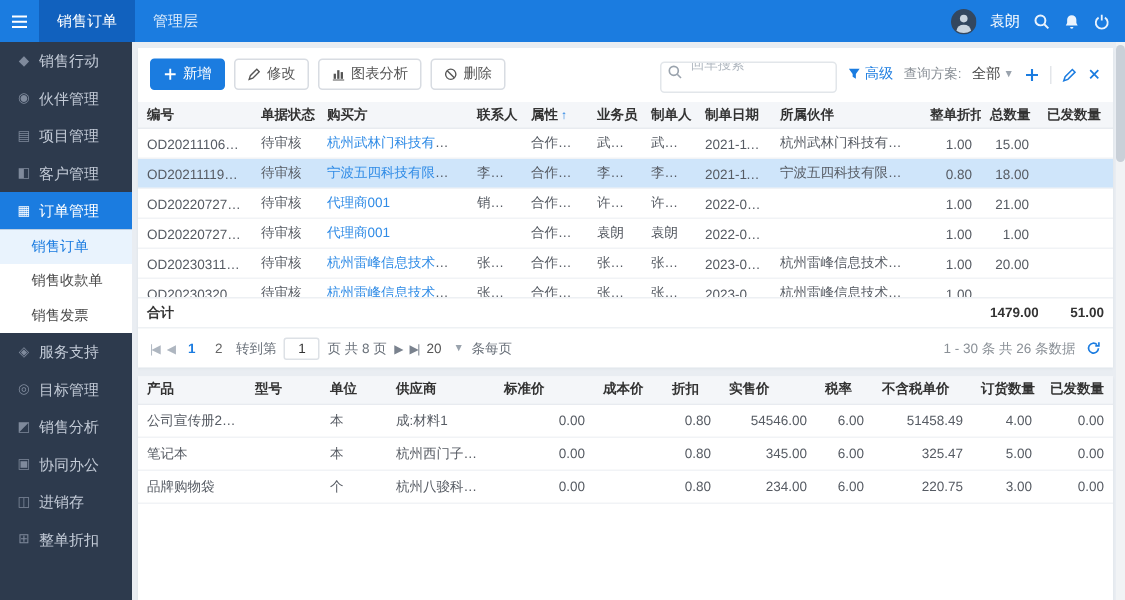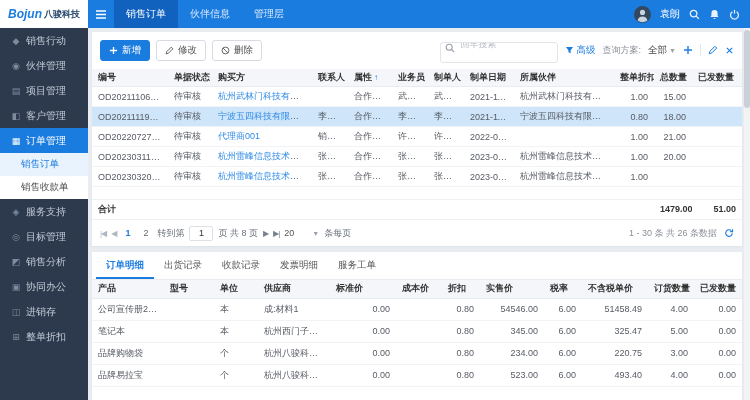--- a/index.html
+++ b/index.html
@@ -63,21 +63,21 @@
   .totals-table { width:100%; border-collapse:collapse; table-layout:fixed; font-size:9px; }
   .totals-table td { height:20px; padding:0 6px; font-weight:bold; color:#333; border-top:1px solid #edf0f3; white-space:nowrap; overflow:hidden; }
 
   
   .pager { display:flex; align-items:center; gap:5px; padding:0 8px; height:27px; border-top:1px solid #eef1f4; color:#6b727b; font-size:9px; }
   .pg-btn { color:#aeb6c0; cursor:pointer; font-size:8px; letter-spacing:-1px; }
   .pg-btn.dark { color:#7a828e; }
   .pg-num { min-width:13px; text-align:center; cursor:pointer; color:#666; }
   .pg-num.active { color:#1b7ce0; font-weight:bold; }
   .pg-input { width:24px; height:15px; border:1px solid #dde1e6; border-radius:2px; text-align:center; font-size:9px; color:#333; outline:none; }
-  .pg-size { display:flex; align-items:center; gap:18px; cursor:pointer; color:#555; }
+  .pg-size { display:flex; align-items:center; gap:8px; cursor:pointer; color:#555; }
   .pager-right { margin-left:auto; display:flex; align-items:center; gap:7px; color:#8a9097; }
   .refresh { color:#1b7ce0; display:flex; cursor:pointer; }
 
   
   .detail-panel { flex:1; margin-top:6px; min-height:0; overflow:hidden; display:flex; flex-direction:column; }
   .dtabs { display:flex; border-bottom:1px solid #e8ebf0; padding:0 4px; flex:none; }
   .dtab { padding:7px 10px 5px; font-size:9.5px; color:#555; cursor:pointer; border-bottom:2px solid transparent; white-space:nowrap; }
   .dtab.active { color:#1b7ce0; border-bottom-color:#1b7ce0; font-weight:bold; }
   .detail-grid td { height:22px; }
 
@@ -86,32 +86,27 @@
   .page-scrollbar .thumb { width:6px; height:78px; background:#c9d0d8; border-radius:3px; margin-top:2px; }
 
   svg { display:block; }
 </style>
 </head>
 <body>
 
 <div class="page">
 
   <header class="topbar">
-    <div class="logo">
-      <span class="logo-en">Bojun</span>
-      <span class="logo-cn">八骏科技</span>
-    </div>
     <span class="hamburger">
       <svg width="12" height="11" viewBox="0 0 12 11">
           <path d="M1 2h10M1 5.5h10M1 9h10" stroke="#fff" stroke-width="1.3"></path>
         </svg>
     </span>
     <nav class="tabs">
       <div class="tab active">销售订单</div>
-      <div class="tab">伙伴信息</div>
       <div class="tab">管理层</div>
     </nav>
     <div class="top-right">
       <span>
         <svg width="17" height="17" viewBox="0 0 16 16">
             <circle cx="8" cy="8" r="8" fill="#33475f"></circle>
             <circle cx="8" cy="6" r="2.4" fill="#c9d4df"></circle>
             <path d="M3.4 13.6a4.7 4.7 0 0 1 9.2 0A8 8 0 0 1 3.4 13.6z" fill="#c9d4df"></path>
           </svg>
       </span>
@@ -156,20 +151,21 @@
           <span class="ic">◧</span>
           <span>客户管理</span>
         </div>
       <div class="side-item active">
           <span class="ic">▦</span>
           <span>订单管理</span>
         </div>
       <div class="submenu">
         <div class="sub-item active">销售订单</div>
         <div class="sub-item">销售收款单</div>
+        <div class="sub-item">销售发票</div>
       </div>
       <div class="side-item">
           <span class="ic">◈</span>
           <span>服务支持</span>
         </div>
       <div class="side-item">
           <span class="ic">◎</span>
           <span>目标管理</span>
         </div>
       <div class="side-item">
@@ -198,20 +194,29 @@
             <svg width="9" height="9" viewBox="0 0 10 10">
                 <path d="M5 1v8M1 5h8" stroke="currentColor" stroke-width="1.4"></path>
               </svg>
             <span>新增</span>
           </button>
           <button class="btn">
             <svg width="9" height="9" viewBox="0 0 10 10">
                 <path d="M1.2 8.8l.9-2.7 4.8-4.8 1.8 1.8-4.8 4.8-2.7.9z" fill="none" stroke="currentColor"></path>
               </svg>
             <span>修改</span>
+          </button>
+          <button class="btn">
+            <svg width="9" height="9" viewBox="0 0 10 10">
+                <path d="M1 9.3h8.4" stroke="currentColor" stroke-width=".8"></path>
+                <rect x="1.6" y="4.6" width="1.7" height="3.8" fill="currentColor"></rect>
+                <rect x="4.2" y="2" width="1.7" height="6.4" fill="currentColor"></rect>
+                <rect x="6.8" y="3.4" width="1.7" height="5" fill="currentColor"></rect>
+              </svg>
+            <span>图表分析</span>
           </button>
           <button class="btn">
             <svg width="9" height="9" viewBox="0 0 10 10">
                 <circle cx="5" cy="5" r="3.8" fill="none" stroke="currentColor"></circle>
                 <path d="M2.4 2.4l5.2 5.2" stroke="currentColor"></path>
               </svg>
             <span>删除</span>
           </button>
 
           <div class="tool-right">
@@ -326,20 +331,34 @@
                   <td>合作伙伴</td>
                   <td>许三多</td>
                   <td>许三多</td>
                   <td>2022-07-27</td>
                   <td></td>
                   <td class="num">1.00</td>
                   <td class="num">21.00</td>
                   <td class="num"></td>
                 </tr>
 
+                <tr>
+                  <td>OD20220727003</td>
+                  <td>待审核</td>
+                  <td><span class="lk">代理商001</span></td>
+                  <td></td>
+                  <td>合作伙伴</td>
+                  <td>袁朗</td>
+                  <td>袁朗</td>
+                  <td>2022-07-27</td>
+                  <td></td>
+                  <td class="num">1.00</td>
+                  <td class="num">1.00</td>
+                  <td class="num"></td>
+                </tr>
 
                 <tr>
                   <td>OD20230311001</td>
                   <td>待审核</td>
                   <td><span class="lk">杭州雷峰信息技术有限公司</span></td>
                   <td>张小明</td>
                   <td>合作伙伴</td>
                   <td>张小明</td>
                   <td>张小明</td>
                   <td>2023-03-11</td>
@@ -421,27 +440,20 @@
               <svg width="10" height="10" viewBox="0 0 10 10">
                   <path d="M8.3 5.2a3.3 3.3 0 1 1-1-2.5" fill="none" stroke="currentColor" stroke-width="1.1"></path>
                   <path d="M8.6 1.2v2.4H6.2" fill="none" stroke="currentColor" stroke-width="1.1"></path>
                 </svg>
             </span>
           </span>
         </div>
       </section>
 
       <section class="panel detail-panel">
-        <div class="dtabs">
-          <div class="dtab active">订单明细</div>
-          <div class="dtab">出货记录</div>
-          <div class="dtab">收款记录</div>
-          <div class="dtab">发票明细</div>
-          <div class="dtab">服务工单</div>
-        </div>
         <table class="grid detail-grid">
           <colgroup>
             <col style="width:72px">
               <col style="width:50px">
               <col style="width:44px">
               <col style="width:72px">
             <col style="width:66px">
               <col style="width:46px">
               <col style="width:38px">
               <col style="width:64px">
@@ -506,34 +518,20 @@
                 <td class="num">0.00</td>
                 <td class="num"></td>
                 <td class="num">0.80</td>
                 <td class="num">234.00</td>
                 <td class="num">6.00</td>
                 <td class="num">220.75</td>
                 <td class="num">3.00</td>
                 <td class="num">0.00</td>
               </tr>
 
-              <tr>
-                <td>品牌易拉宝</td>
-                <td></td>
-                <td>个</td>
-                <td>杭州八骏科技...</td>
-                <td class="num">0.00</td>
-                <td class="num"></td>
-                <td class="num">0.80</td>
-                <td class="num">523.00</td>
-                <td class="num">6.00</td>
-                <td class="num">493.40</td>
-                <td class="num">4.00</td>
-                <td class="num">0.00</td>
-              </tr>
             </tbody>
         </table>
       </section>
     </main>
 
     <div class="page-scrollbar">
       <div class="thumb"></div>
     </div>
   </div>
 </div>

